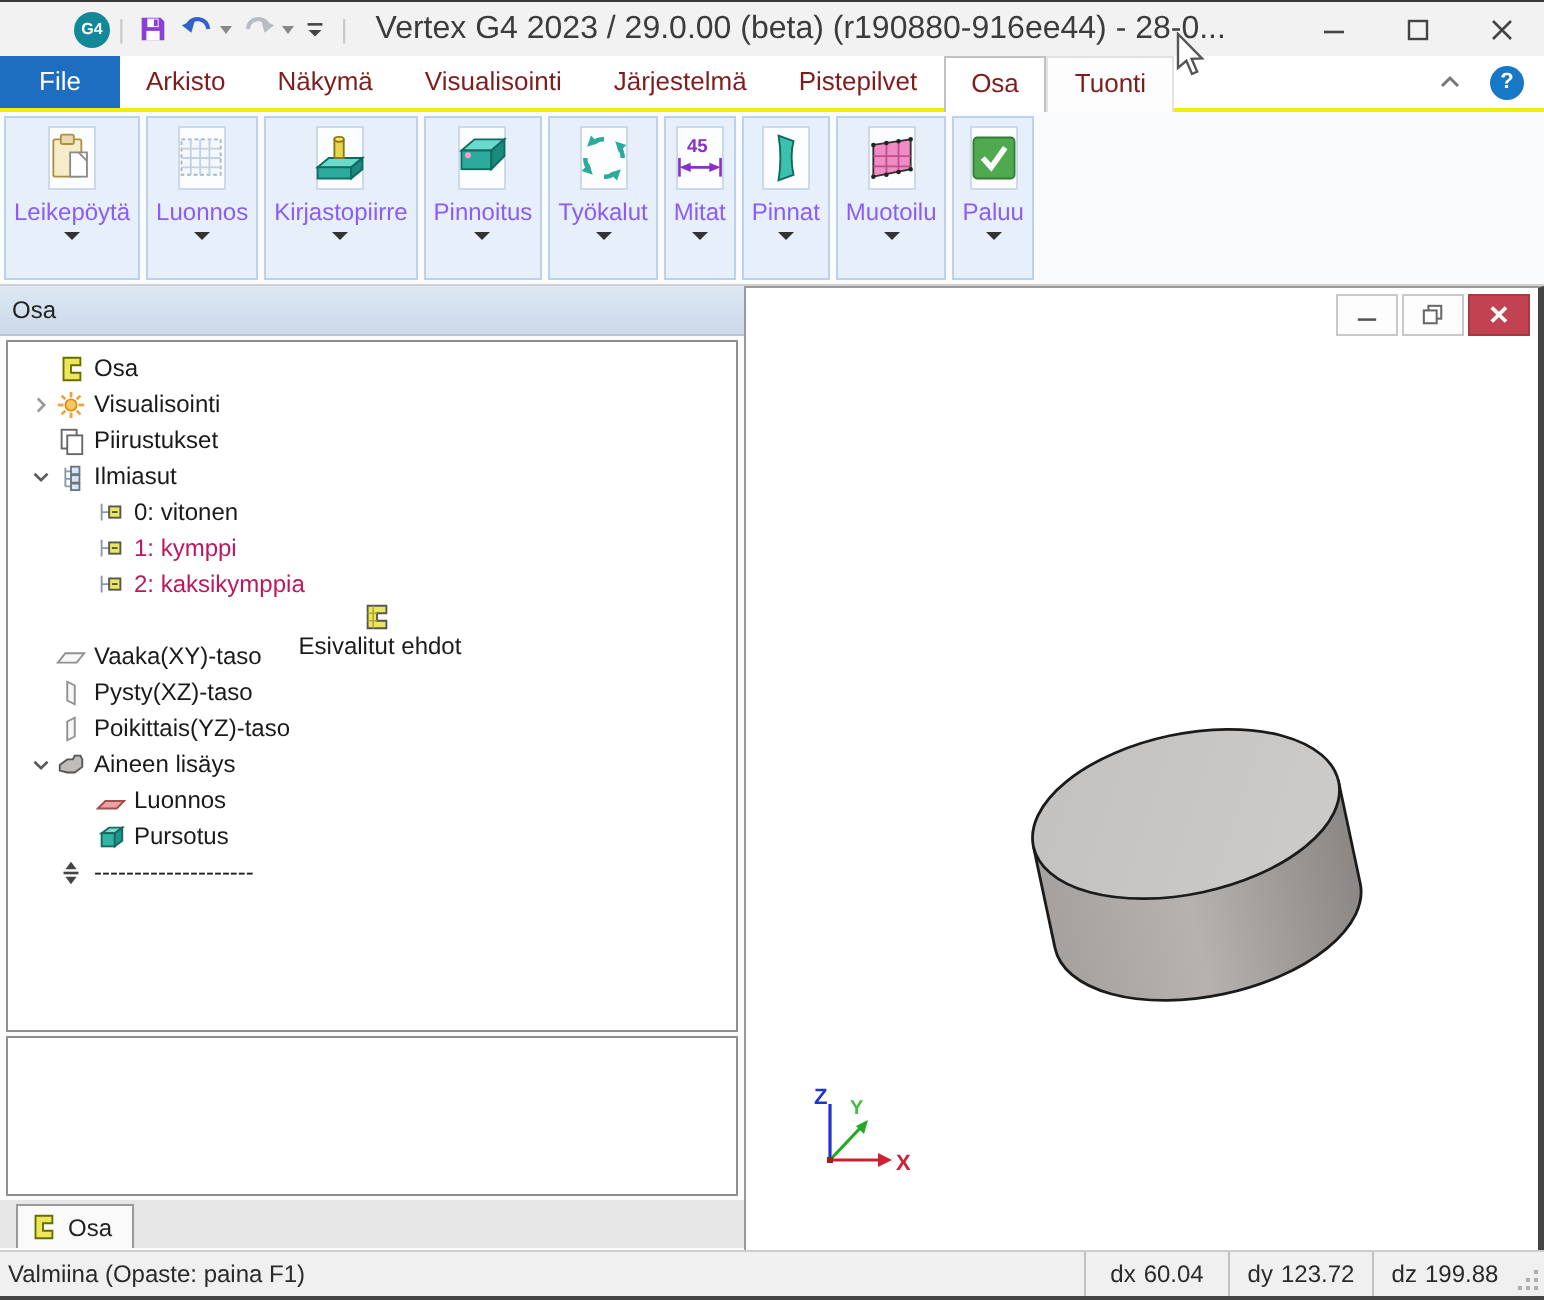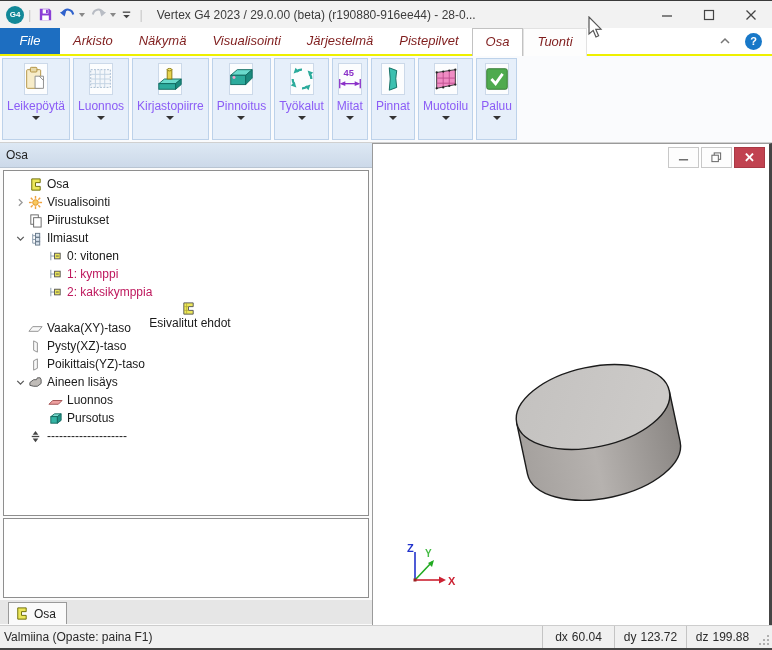--- a/index.html
+++ b/index.html
@@ -7,35 +7,35 @@
   .app { position:relative; width:772px; height:650px; background:#fff; overflow:hidden; }
 
   
   .titlebar { height:28px; background:#f2f2f2; border-top:1px solid #3a3a3a;
     display:flex; align-items:center; padding-left:6px; position:relative; z-index:1; }
   .qa-sep { color:#c8c8c8; margin:0 4px; font-size:13px; }
   .qa-btn { display:flex; align-items:center; padding:1px 2px; cursor:default; }
   .qa-caret { width:0; height:0; border-left:3px solid transparent; border-right:3px solid transparent;
     border-top:4px solid #888; margin-left:2px; }
   .logo { width:18px; height:18px; border-radius:50%; background:#128898; color:#fff;
-    font-size:8px; font-weight:bold; display:flex; align-items:center; justify-content:center; }
-  .win-title { font-size:12px; color:#3c3c3c; margin-left:10px; white-space:nowrap; }
+    font-size:8px; font-weight:bold; display:flex; align-items:center; justify-content:center;margin-left:31px; }
+  .win-title { font-size:16px; color:#3c3c3c; margin-left:10px; white-space:nowrap; }
   .tb-spacer { flex:1; }
   .win-ctrl { width:42px; height:26px; display:flex; align-items:center; justify-content:center; color:#444; }
 
   
   .tabrow { height:28px; background:#fff; display:flex; border-bottom:2px solid #eef000;
     position:relative; z-index:2; }
   .tab { position:relative; padding:0 13px; font-size:13px; color:#7f1d1d; line-height:26px; }
   .tab.file { background:#1d6ec1; color:#fff; width:60px; text-align:center; padding:0; }
   .tab.active { background:#fff; border:1px solid #c2c2c2; border-bottom:none; margin-bottom:-2px;
     z-index:3; }
   .tab.light { background:#fdfdfd; border:1px solid #e2e2e2; border-bottom:none; margin-bottom:-2px; }
   .tab-highlight { position:absolute; top:-28px; left:-6px; right:-1px; height:29px; z-index:0; }
-  .tab > span { position:relative; z-index:1;font-style:italic; }
+  .tab > span { position:relative; z-index:1; }
   .tabrow-right { margin-left:auto; display:flex; align-items:center; gap:14px; padding-right:10px; }
   .help-circle { width:17px; height:17px; border-radius:50%; background:#1878c8; color:#fff;
     font-size:11px; font-weight:bold; display:flex; align-items:center; justify-content:center; }
 
   
   .ribbon { height:87px; background:#fafbfd; border-bottom:1px solid #d0d0d0;
     display:flex; gap:3px; padding:2px 0 2px 2px; }
   .rbtn { border:1px solid #bdd2ea; background:#e6effa; display:flex; flex-direction:column;
     align-items:center; padding:4px 4px 1px; }
   .rbtn .ibox { width:24px; height:32px; background:#fcfdfe; border:1px solid #ccd9e9;

